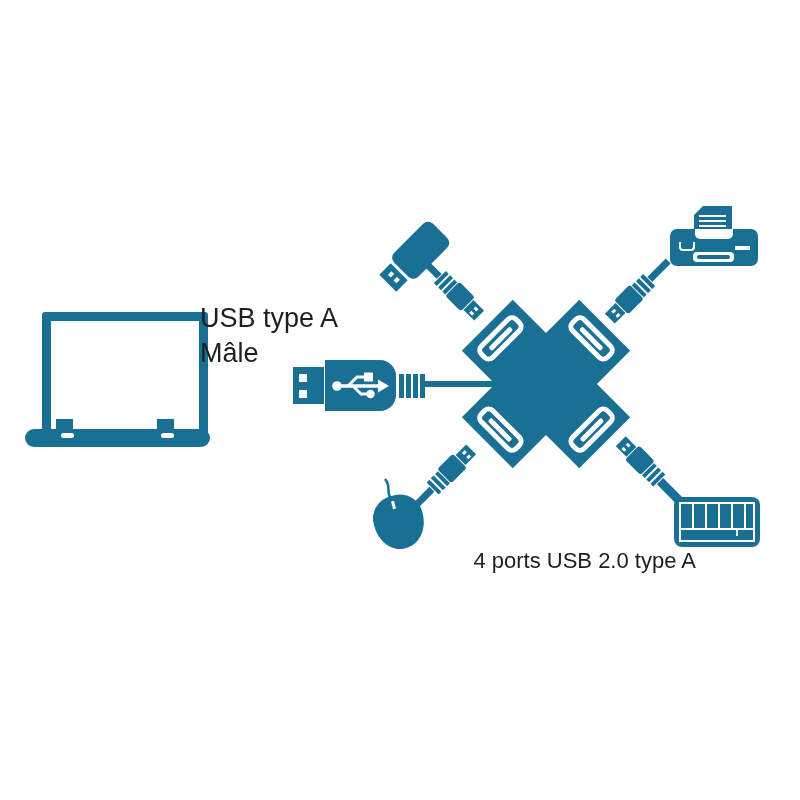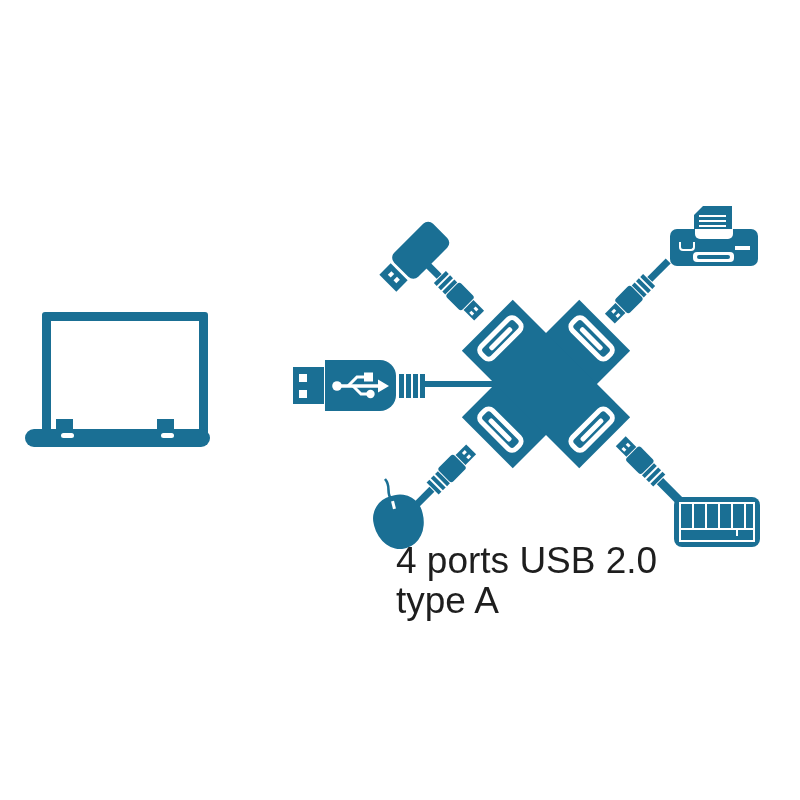--- a/index.html
+++ b/index.html
@@ -18,21 +18,21 @@
   .laptop-screen{left:42px;top:312px;width:148px;height:109px;border:9px solid var(--accent);border-radius:3px;background:#fff;}
   .hinge{width:17px;height:11px;background:var(--accent);top:419px;}
   .hinge.l{left:56px;} .hinge.r{left:157px;}
   .laptop-base{left:25px;top:429px;width:185px;height:18px;background:var(--accent);border-radius:9px;}
   .base-notch{top:4px;width:13px;height:5px;background:#fff;border-radius:3px;position:absolute;}
   .base-notch.l{left:36px;} .base-notch.r{left:136px;}
   .host-label{left:25px;top:444px;width:166px;text-align:center;font-size:30px;letter-spacing:.5px;}
 
   
   .usb-label{left:200px;top:301px;font-size:27px;line-height:35px;white-space:pre-line;}
-  .caption{left:396px;top:541px;width:300px;text-align:left;font-size:37px;line-height:40px;}
+  .caption{left:396px;top:541px;width:300px;text-align:right;font-size:22px;line-height:40px;}
 
   
   .bigplug-tip{left:293px;top:367px;width:31px;height:37px;background:var(--accent);}
   .bigplug-tip .dot{position:absolute;left:6px;width:8px;height:8px;background:#fff;}
   .bigplug-tip .dot.d1{top:7px;} .bigplug-tip .dot.d2{top:23px;}
   .bigplug-body{left:325px;top:360px;width:71px;height:51px;background:var(--accent);border-radius:0 16px 16px 0;}
   .bigplug-body svg{position:absolute;left:5px;top:9px;}
   .ridge{top:374px;width:5px;height:24px;background:var(--accent);}
   .r1{left:399px;} .r2{left:406px;} .r3{left:413px;} .r4{left:420px;}
   .upstream-cable{left:424px;top:381px;width:76px;height:6px;background:var(--accent);}
@@ -105,20 +105,22 @@
 <div class="stage">
 
   <div class="abs laptop-screen"></div>
   <div class="abs hinge l"></div>
   <div class="abs hinge r"></div>
   <div class="abs laptop-base">
     <span class="base-notch l"></span>
     <span class="base-notch r"></span>
   </div>
 
+  <div class="abs usb-label">USB type A
+Mâle</div>
 
   <div class="abs bigplug-tip">
     <span class="dot d1"></span>
     <span class="dot d2"></span>
   </div>
   <div class="abs bigplug-body">
     <svg width="60" height="34" viewBox="0 0 60 34">
       <circle cx="7" cy="17" r="4.8" fill="#fff"></circle>
       <line x1="7" y1="17" x2="51" y2="17" stroke="#fff" stroke-width="3.4"></line>
       <polygon points="48,10.5 59,17 48,23.5" fill="#fff"></polygon>

